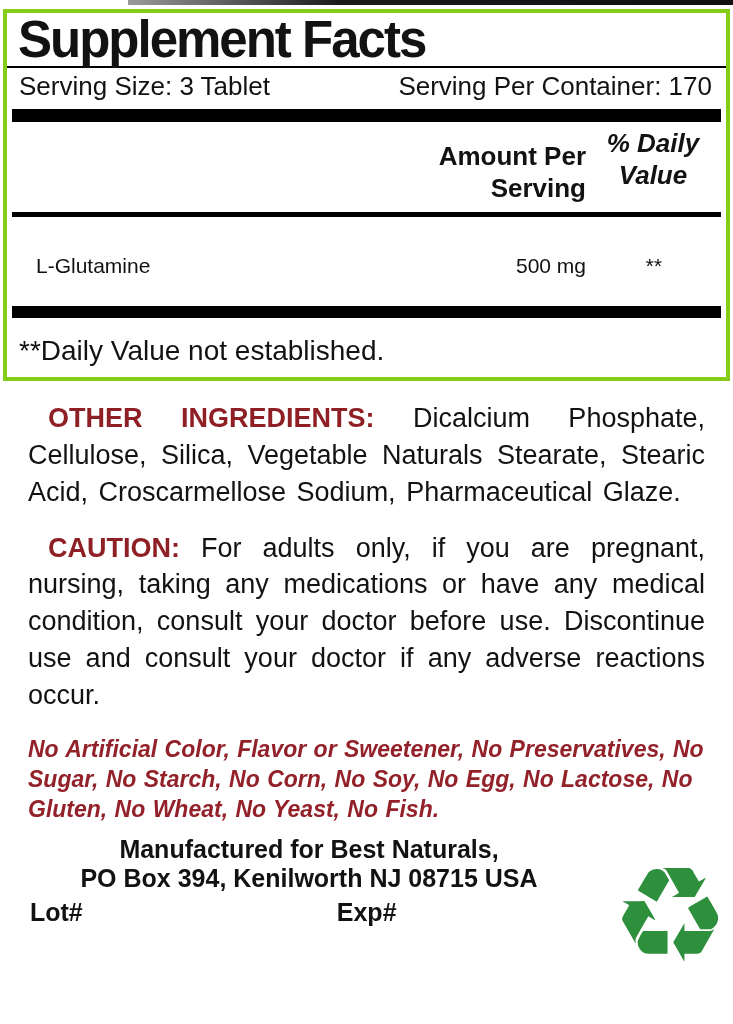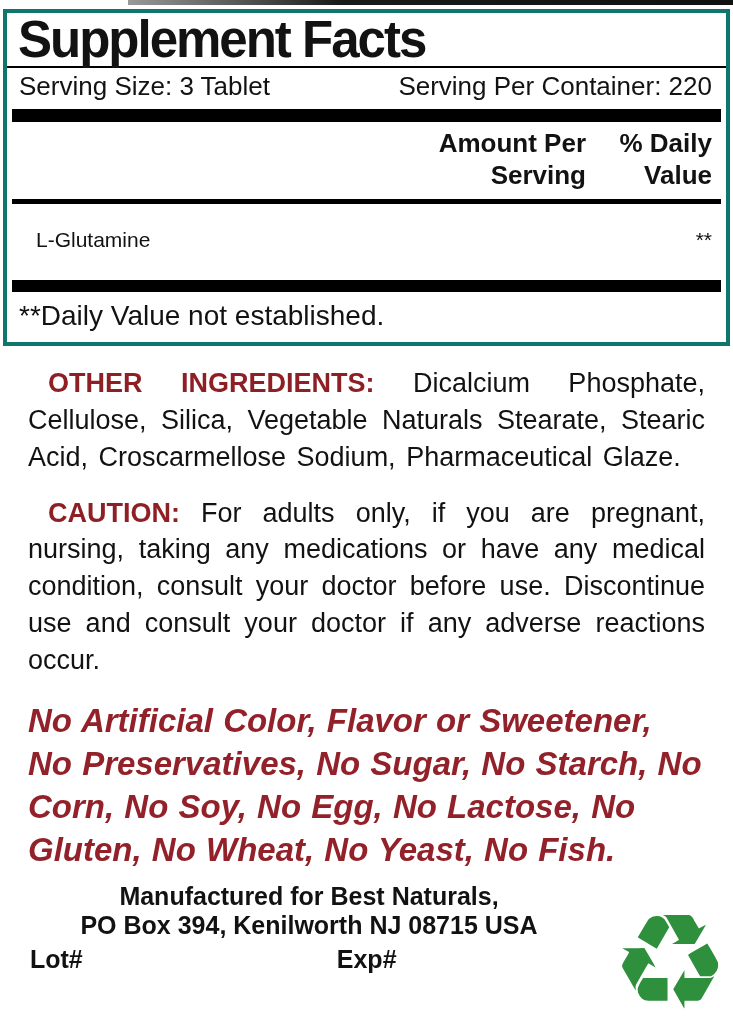--- a/index.html
+++ b/index.html
@@ -12,21 +12,21 @@
     overflow: hidden;
   }
   .top-artifact {
     position: absolute; top: 0; left: 128px; right: 0; height: 5px;
     background: linear-gradient(to right, #9a9a9a, #1a1a1a 35%, #111);
   }
 
   
   .facts-box {
     margin: 9px 3px 0;
-    border: 4px solid #0f766e;
+    border: 4px solid #84cc16;
     padding: 2px 12px 4px;
   }
   .sf-title {
     font-size: 51px;
     font-weight: bold;
     letter-spacing: -2px;
     line-height: 0.99;
     margin-left: -1px;
   }
   .rule-thin { height: 2px; background: #000; margin: 1px -12px 0; }
@@ -37,40 +37,40 @@
   }
   .bar { background: #000; margin: 0 -7px; }
   .bar.thick  { height: 13px; }
   .bar.medium { height: 5px; }
   .bar.thick2 { height: 12px; }
   .head-row {
     display: flex; justify-content: flex-end; align-items: flex-start;
     font-weight: bold; font-size: 26px; line-height: 1.2;
     padding: 6px 2px 8px 0;
   }
-  .col-amount { width: 168px; text-align: right; }
-  .col-dv     { width: 118px; text-align: right; margin-left: 8px; }
+  .col-amount { width: 168px; text-align: right; margin-top: 13px; }
+  .col-dv     { width: 118px; text-align: center; margin-left: 8px; font-style: italic; }
   .ingredient-row {
     display: flex; align-items: baseline;
     font-size: 21px; line-height: 1.15;
     padding: 24px 2px 28px 0;
   }
   .ingredient-row .ing-name { flex: 1; padding-left: 17px; }
-  .footnote { font-size: 28px; line-height: 1.2; padding: 7px 0 6px; }
+  .footnote { font-size: 28px; line-height: 1.2; padding: 16px 0 6px; }
 
   
   .para {
     font-size: 27px; line-height: 1.36;
     text-align: justify;
     margin: 19px 28px 0;
     word-spacing: 3px;
   }
   .accent { color: var(--accent-red, #8e1f24); font-weight: bold; margin-left: 20px; }
   .free-of {
-    font-size: 33px; font-weight: bold; font-style: italic;
+    font-size: 23px; font-weight: bold; font-style: italic;
     color: var(--free-of-red, #93212a);
     line-height: 1.3;
     margin: 22px 28px 0;
     word-spacing: 1px;
   }
 
   
   .footer { position: relative; margin-top: 10px; }
   .footer-text {
     width: 618px;
@@ -93,34 +93,35 @@
 <body>
 
 <div class="top-artifact"></div>
 
 <section class="facts-box">
   <h1 class="sf-title">Supplement Facts</h1>
   <div class="rule-thin"></div>
 
   <div class="serving-row">
     <span>Serving Size: 3 Tablet</span>
-    <span>Serving Per Container: 220</span>
+    <span>Serving Per Container: 170</span>
   </div>
 
   <div class="bar thick"></div>
 
   <div class="head-row">
     <span class="col-amount">Amount Per Serving</span>
     <span class="col-dv">% Daily Value</span>
   </div>
 
   <div class="bar medium"></div>
 
   <div class="ingredient-row">
     <span class="ing-name">L-Glutamine</span>
+    <span class="col-amount">500 mg</span>
     <span class="col-dv">**</span>
   </div>
 
   <div class="bar thick2"></div>
 
   <div class="footnote">**Daily Value not established.</div>
 </section>
 
 <p class="para">
   <span class="accent">OTHER INGREDIENTS:</span>

